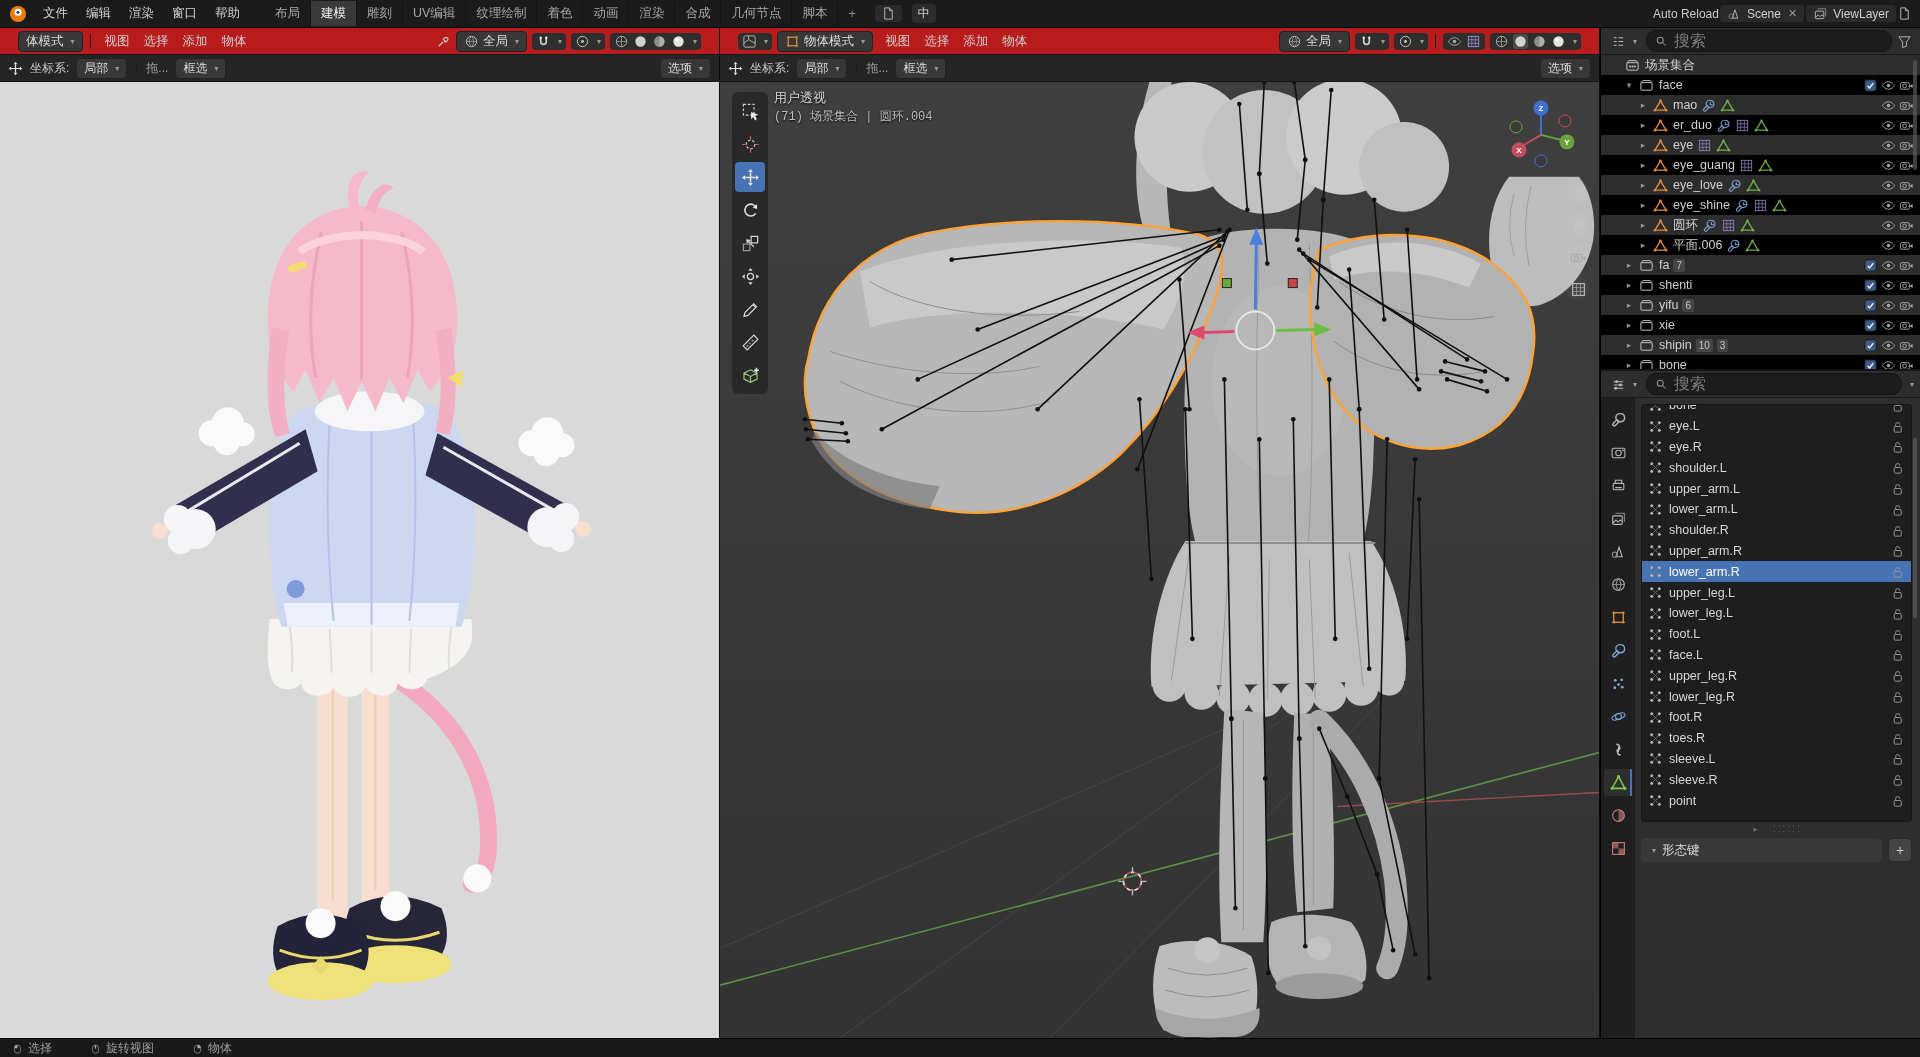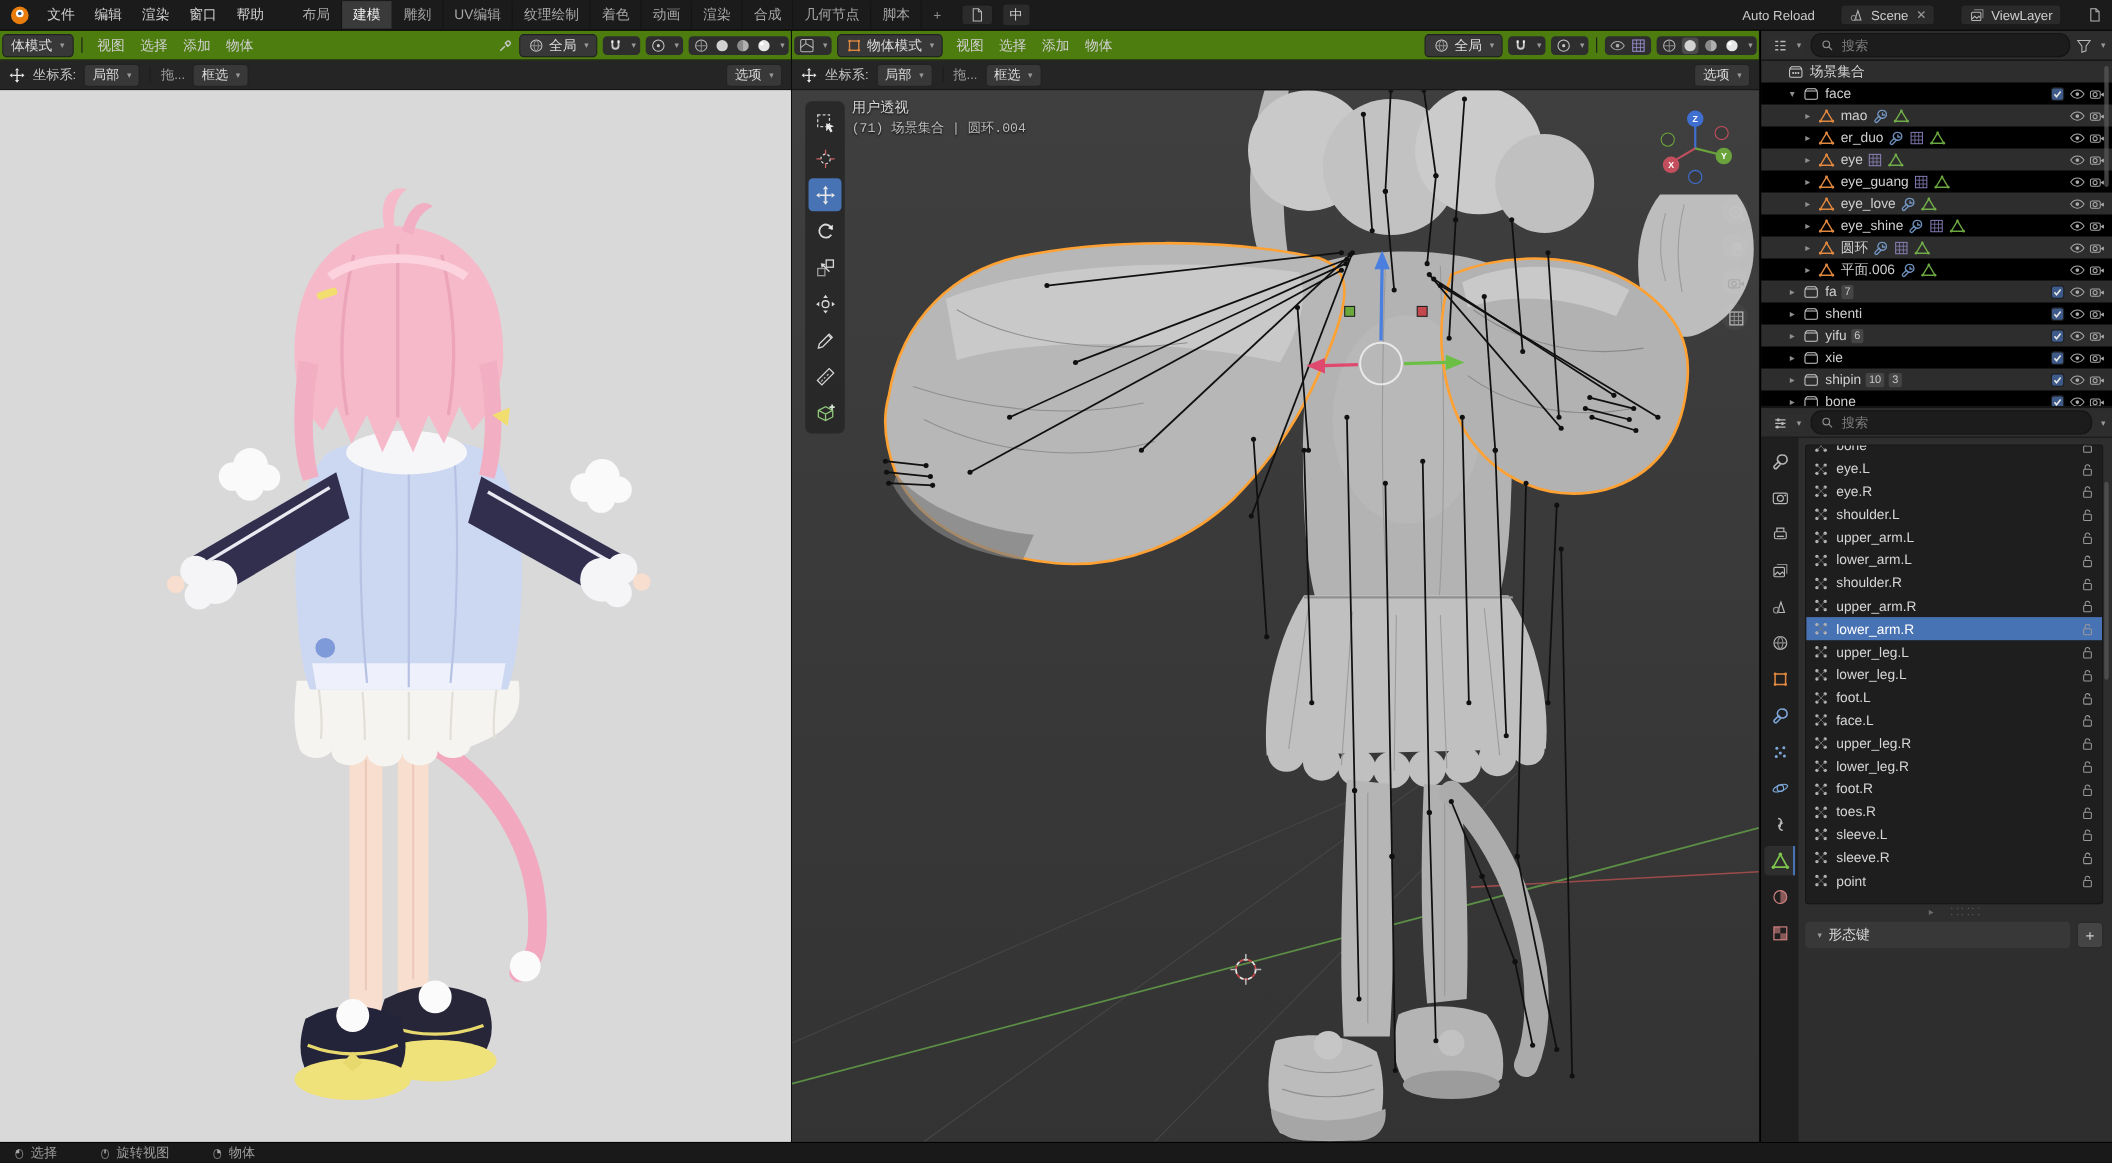--- a/index.html
+++ b/index.html
@@ -12,29 +12,29 @@
   .caret{font-size:8px;color:#9a9a9a;margin-left:3px;}
   
   #topbar{height:27px;display:flex;align-items:center;padding:0 8px;gap:2px;background:#1b1b1b;border-bottom:1px solid #000;}
   #blender-logo{width:20px;height:20px;margin-right:4px;}
   .menu-item{padding:2px 9px;border-radius:4px;color:#d2d2d2;font-size:12.5px;}
   #workspace-tabs{display:flex;margin-left:14px;align-items:center;height:100%;}
   .ws-tab{padding:4px 10px;color:#a8a8a8;font-size:12.5px;border-right:1px solid #141414;}
   .ws-tab.active{background:#3a3a3a;color:#f0f0f0;}
   .ws-add{border-right:none;color:#8f8f8f;}
   .chip{display:inline-flex;align-items:center;gap:4px;background:#2b2b2b;border:1px solid #1a1a1a;border-radius:4px;padding:1px 6px;font-size:12px;color:#cfcfcf;margin-left:6px;}
-  #topbar-right{margin-left:auto;display:flex;align-items:center;gap:23px;font-size:12px;}
+  #topbar-right{margin-left:auto;display:flex;align-items:center;gap:0;font-size:12px;}
   .sel{display:flex;align-items:center;gap:5px;background:#2a2a2a;border:1px solid #1a1a1a;border-radius:4px;padding:1px 7px;}
   .sel .x{color:#9a9a9a;font-size:11px;margin-left:2px;}
   
   #workarea{display:flex;height:1010px;}
   .vp{position:relative;display:flex;flex-direction:column;border-right:1px solid #0c0c0c;}
   #left-vp{width:720px;}
   #main-vp{width:880px;}
-  .vp-header{height:26px;background:#4d7c0f;border-bottom:1px solid #1a1a1a;display:flex;align-items:center;padding:0 2px;gap:5px;font-size:12.5px;flex:0 0 auto;}
+  .vp-header{height:26px;background:#b91c1c;border-bottom:1px solid #1a1a1a;display:flex;align-items:center;padding:0 18px;gap:5px;font-size:12.5px;flex:0 0 auto;}
   .vp-subheader{height:26px;background:#252525;border-bottom:1px solid #161616;display:flex;align-items:center;padding:0 8px;gap:7px;font-size:12px;color:#c5c5c5;flex:0 0 auto;}
   .dd{display:inline-flex;align-items:center;gap:4px;background:#383838;border:1px solid #222;border-radius:4px;padding:1px 7px;color:#dcdcdc;white-space:nowrap;}
   .menu-btn{padding:1px 7px;color:#cfcfcf;white-space:nowrap;}
   .hsep{width:1px;height:14px;background:#1d1d1d;margin:0 2px;}
   .icluster{display:inline-flex;align-items:center;gap:4px;background:#2e2e2e;border-radius:4px;padding:1px 4px;}
   .canvas{position:relative;flex:1;overflow:hidden;}
   .canvas svg.scene{width:100%;height:100%;display:block;}
   #left-canvas{background:#d9d9d9;}
   #main-canvas{background:linear-gradient(#3f3f3f,#333333);}
   .vp-text{position:absolute;left:54px;top:8px;text-shadow:0 1px 2px #000;line-height:18px;pointer-events:none;font-family:Liberation Mono, monospace;}
@@ -44,21 +44,21 @@
   .tool-btn{width:30px;height:30px;border-radius:4px;display:flex;align-items:center;justify-content:center;}
   .tool-btn svg{width:19px;height:19px;}
   .tool-btn.active{background:#4772b3;}
   .nav-btn{position:absolute;right:10px;width:24px;height:24px;border-radius:12px;display:flex;align-items:center;justify-content:center;background:rgba(255,255,255,.04);}
   .nav-btn svg{width:17px;height:17px;}
   
   #right-panel{width:319px;display:flex;flex-direction:column;background:#232323;border-left:1px solid #000;}
   #outliner{height:341px;display:flex;flex-direction:column;border-bottom:2px solid #141414;overflow:hidden;}
   .panel-header{height:26px;background:#2d2d2d;border-bottom:1px solid #1a1a1a;display:flex;align-items:center;gap:5px;padding:0 6px;flex:0 0 auto;}
   .search{flex:1;display:flex;align-items:center;gap:5px;background:#1c1c1c;border:1px solid #141414;border-radius:10px;padding:1px 8px;height:18px;}
-  .search input{flex:1;background:transparent;border:none;outline:none;color:#bbb;font-size:12px;font-family:inherit;min-width:0;}
+  .search input{flex:1;background:transparent;border:none;outline:none;color:#bbb;font-size:16px;font-family:inherit;min-width:0;}
   .search input::placeholder{color:#7d7d7d;}
   #outliner-tree{flex:1;background:#000000;overflow:hidden;}
   .ol-row{height:20px;display:flex;align-items:center;gap:4px;font-size:12.5px;color:#d0d0d0;padding-right:6px;}
   .ol-row:nth-child(odd){background:#2d2d2d;}
   .ol-ind{display:inline-block;height:1px;}
   .ol-dis{width:12px;color:#8f8f8f;font-size:9px;text-align:center;}
   .ol-label{margin-left:1px;white-space:nowrap;}
   .badge{background:#454545;border-radius:2px;font-size:10px;color:#c8c8c8;padding:0 3px;line-height:13px;}
   .ol-toggles{display:flex;gap:3px;align-items:center;}
   

